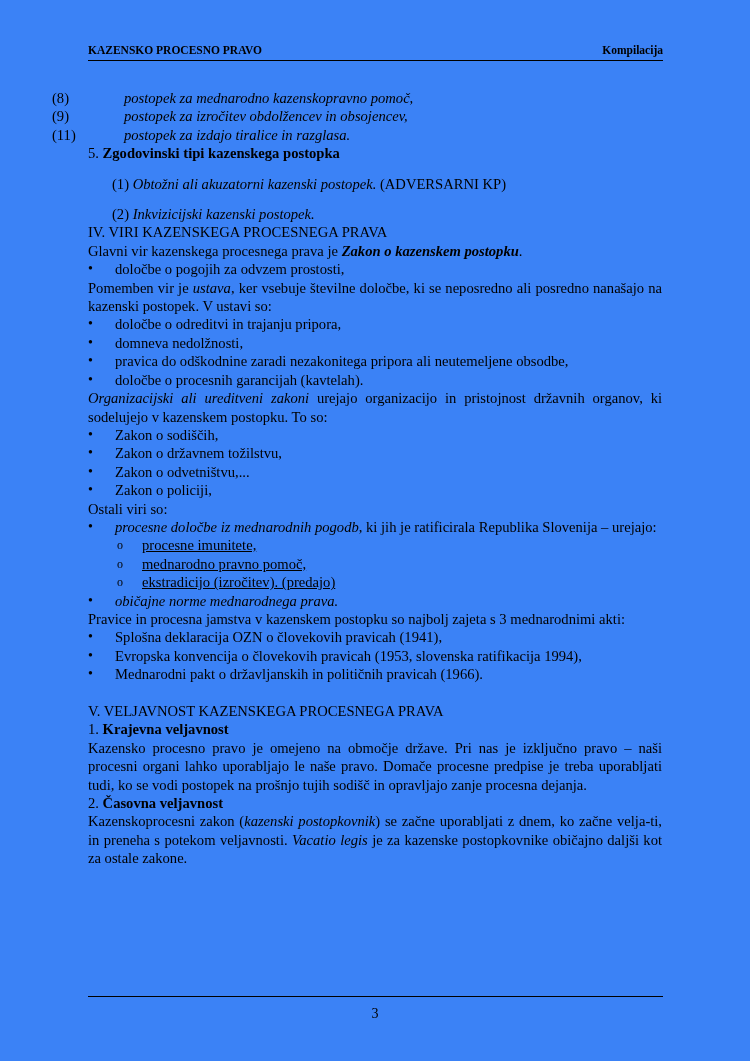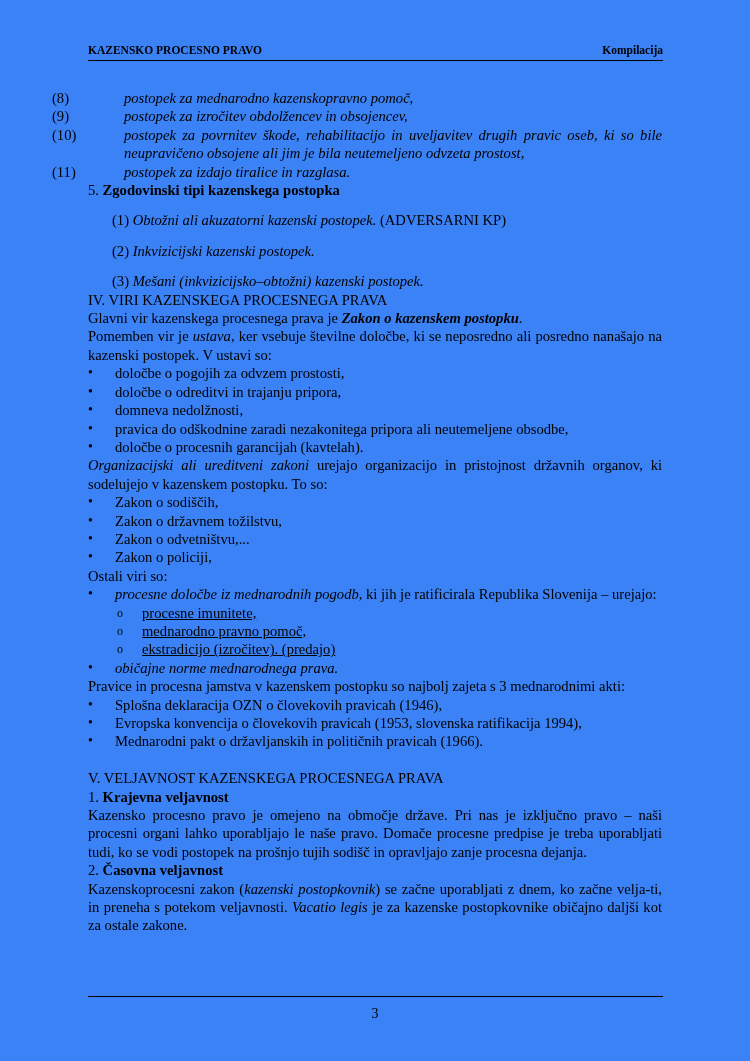--- a/index.html
+++ b/index.html
@@ -34,33 +34,31 @@
 
   <div class="hdr">
     <span class="l">KAZENSKO PROCESNO PRAVO</span>
     <span class="r">Kompilacija</span>
   </div>
 
   <div class="content">
 
     <div class="line numitem"><span class="num">(8)</span><i>postopek za mednarodno kazenskopravno pomoč,</i></div>
     <div class="line numitem"><span class="num">(9)</span><i>postopek za izročitev obdolžencev in obsojencev,</i></div>
-    <div class="line numitem just"><span class="num">(10)</span><i>postopek za povrnitev škode, rehabilitacijo in uveljavitev drugih pravic oseb, ki so bile neupravičeno obsojene ali jim je bila neutemeljeno odvzeta prostost,</i></div>
     <div class="line numitem"><span class="num">(11)</span><i>postopek za izdajo tiralice in razglasa.</i></div>
 
     <div class="line"><span>5. </span><b>Zgodovinski tipi kazenskega postopka</b></div>
     <div class="line sub"><span>(1) </span><i>Obtožni ali akuzatorni kazenski postopek.</i><span> (ADVERSARNI KP)</span></div>
     <div class="line sub"><span>(2) </span><i>Inkvizicijski kazenski postopek.</i></div>
-    <div class="line sub"><span>(3) </span><i>Mešani (inkvizicijsko–obtožni) kazenski postopek.</i></div>
 
     <div class="line">IV. VIRI KAZENSKEGA PROCESNEGA PRAVA</div>
     <div class="line"><span>Glavni vir kazenskega procesnega prava je </span><b><i>Zakon o kazenskem postopku</i></b><span>.</span></div>
+    <div class="line bul">določbe o pogojih za odvzem prostosti,</div>
+
     <div class="line just"><span>Pomemben vir je </span><i>ustava</i><span>, ker vsebuje številne določbe, ki se neposredno ali posredno nanašajo na kazenski postopek. V ustavi so:</span></div>
-
-    <div class="line bul">določbe o pogojih za odvzem prostosti,</div>
     <div class="line bul">določbe o odreditvi in trajanju pripora,</div>
     <div class="line bul">domneva nedolžnosti,</div>
     <div class="line bul">pravica do odškodnine zaradi nezakonitega pripora ali neutemeljene obsodbe,</div>
     <div class="line bul">določbe o procesnih garancijah (kavtelah).</div>
 
     <div class="line just"><i>Organizacijski ali ureditveni zakoni</i><span> urejajo organizacijo in pristojnost državnih organov, ki sodelujejo v kazenskem postopku. To so:</span></div>
 
     <div class="line bul">Zakon o sodiščih,</div>
     <div class="line bul">Zakon o državnem tožilstvu,</div>
     <div class="line bul">Zakon o odvetništvu,...</div>
@@ -68,21 +66,21 @@
 
     <div class="line">Ostali viri so:</div>
 
     <div class="line bul just"><i>procesne določbe iz mednarodnih pogodb</i><span>, ki jih je ratificirala Republika Slovenija – urejajo:</span></div>
     <div class="line circ">procesne imunitete,</div>
     <div class="line circ">mednarodno pravno pomoč,</div>
     <div class="line circ">ekstradicijo (izročitev). (predajo)</div>
     <div class="line bul"><i>običajne norme mednarodnega prava.</i></div>
 
     <div class="line">Pravice in procesna jamstva v kazenskem postopku so najbolj zajeta s 3 mednarodnimi akti:</div>
-    <div class="line bul">Splošna deklaracija OZN o človekovih pravicah (1946),</div>
+    <div class="line bul">Splošna deklaracija OZN o človekovih pravicah (1941),</div>
     <div class="line bul">Evropska konvencija o človekovih pravicah (1953, slovenska ratifikacija 1994),</div>
     <div class="line bul">Mednarodni pakt o državljanskih in političnih pravicah (1966).</div>
 
     <div class="gap"></div>
 
     <div class="line">V. VELJAVNOST KAZENSKEGA PROCESNEGA PRAVA</div>
     <div class="line"><span>1. </span><b>Krajevna veljavnost</b></div>
     <div class="line just">Kazensko procesno pravo je omejeno na območje države. Pri nas je izključno pravo – naši procesni organi lahko uporabljajo le naše pravo. Domače procesne predpise je treba uporabljati tudi, ko se vodi postopek na prošnjo tujih sodišč in opravljajo zanje procesna dejanja.</div>
     <div class="line"><span>2. </span><b>Časovna veljavnost</b></div>
     <div class="line just"><span>Kazenskoprocesni zakon (</span><i>kazenski postopkovnik</i><span>) se začne uporabljati z dnem, ko začne velja-ti, in preneha s potekom veljavnosti. </span><i>Vacatio legis</i><span> je za kazenske postopkovnike običajno daljši kot za ostale zakone.</span></div>

